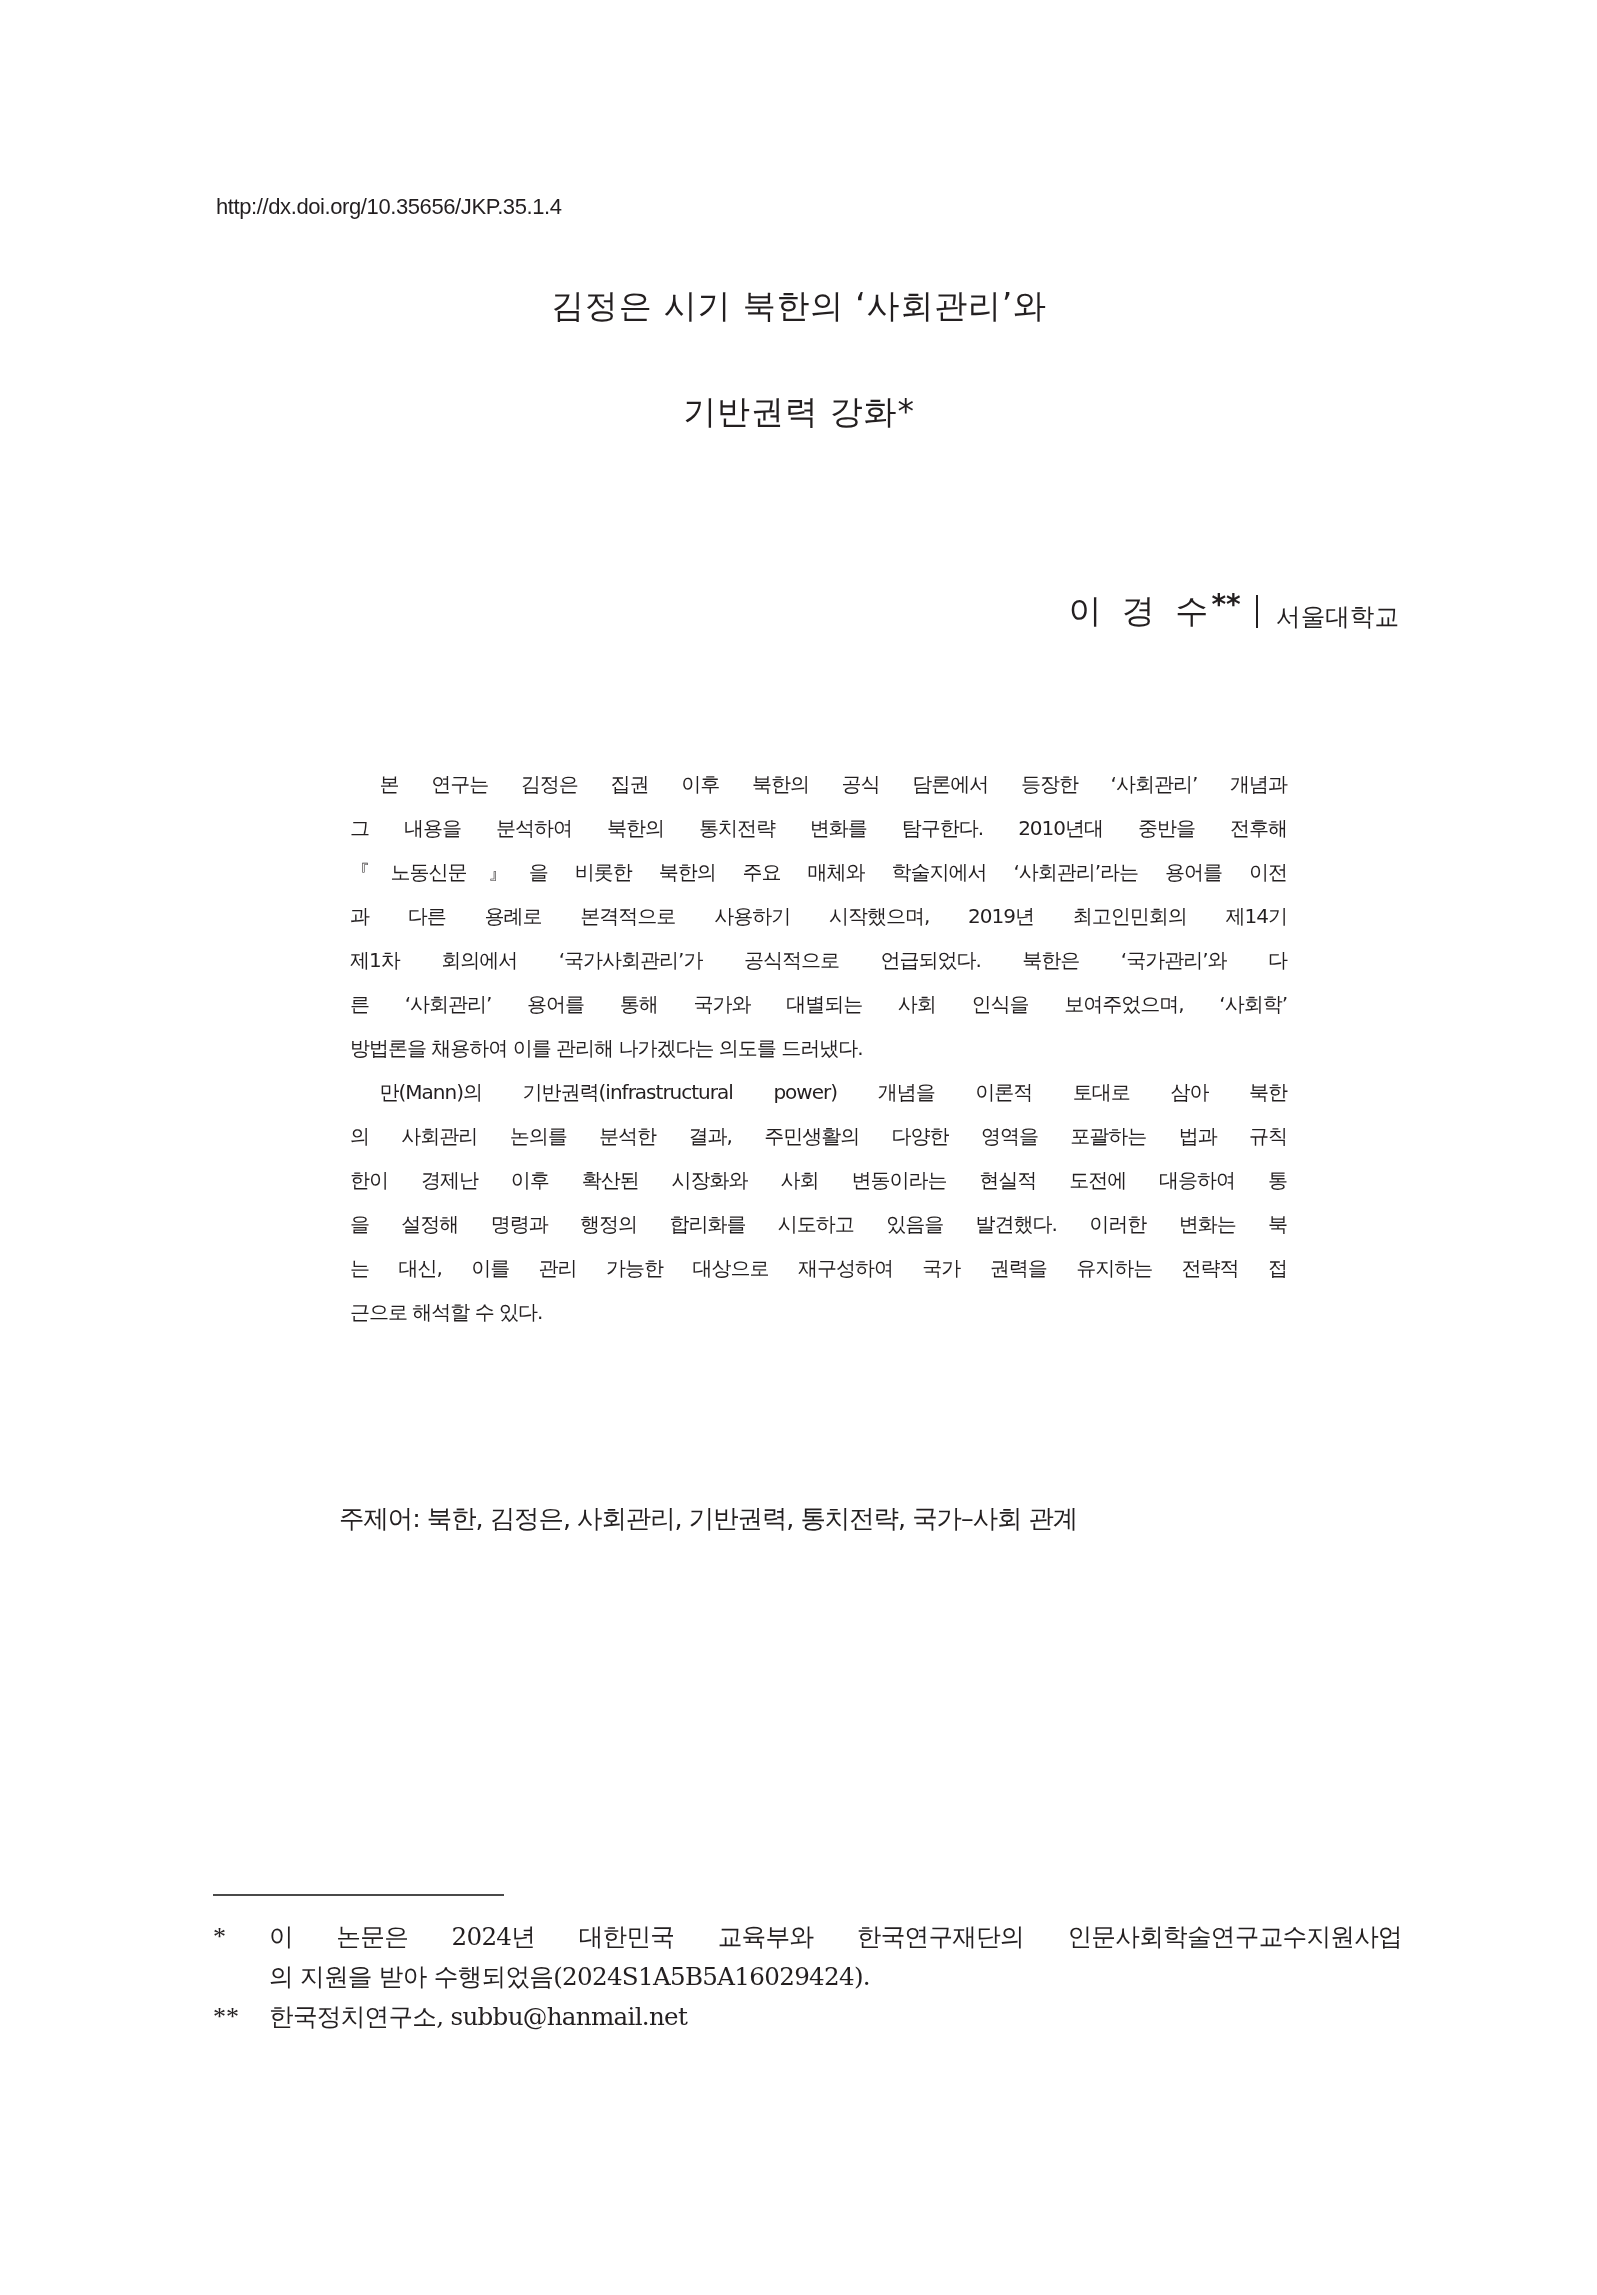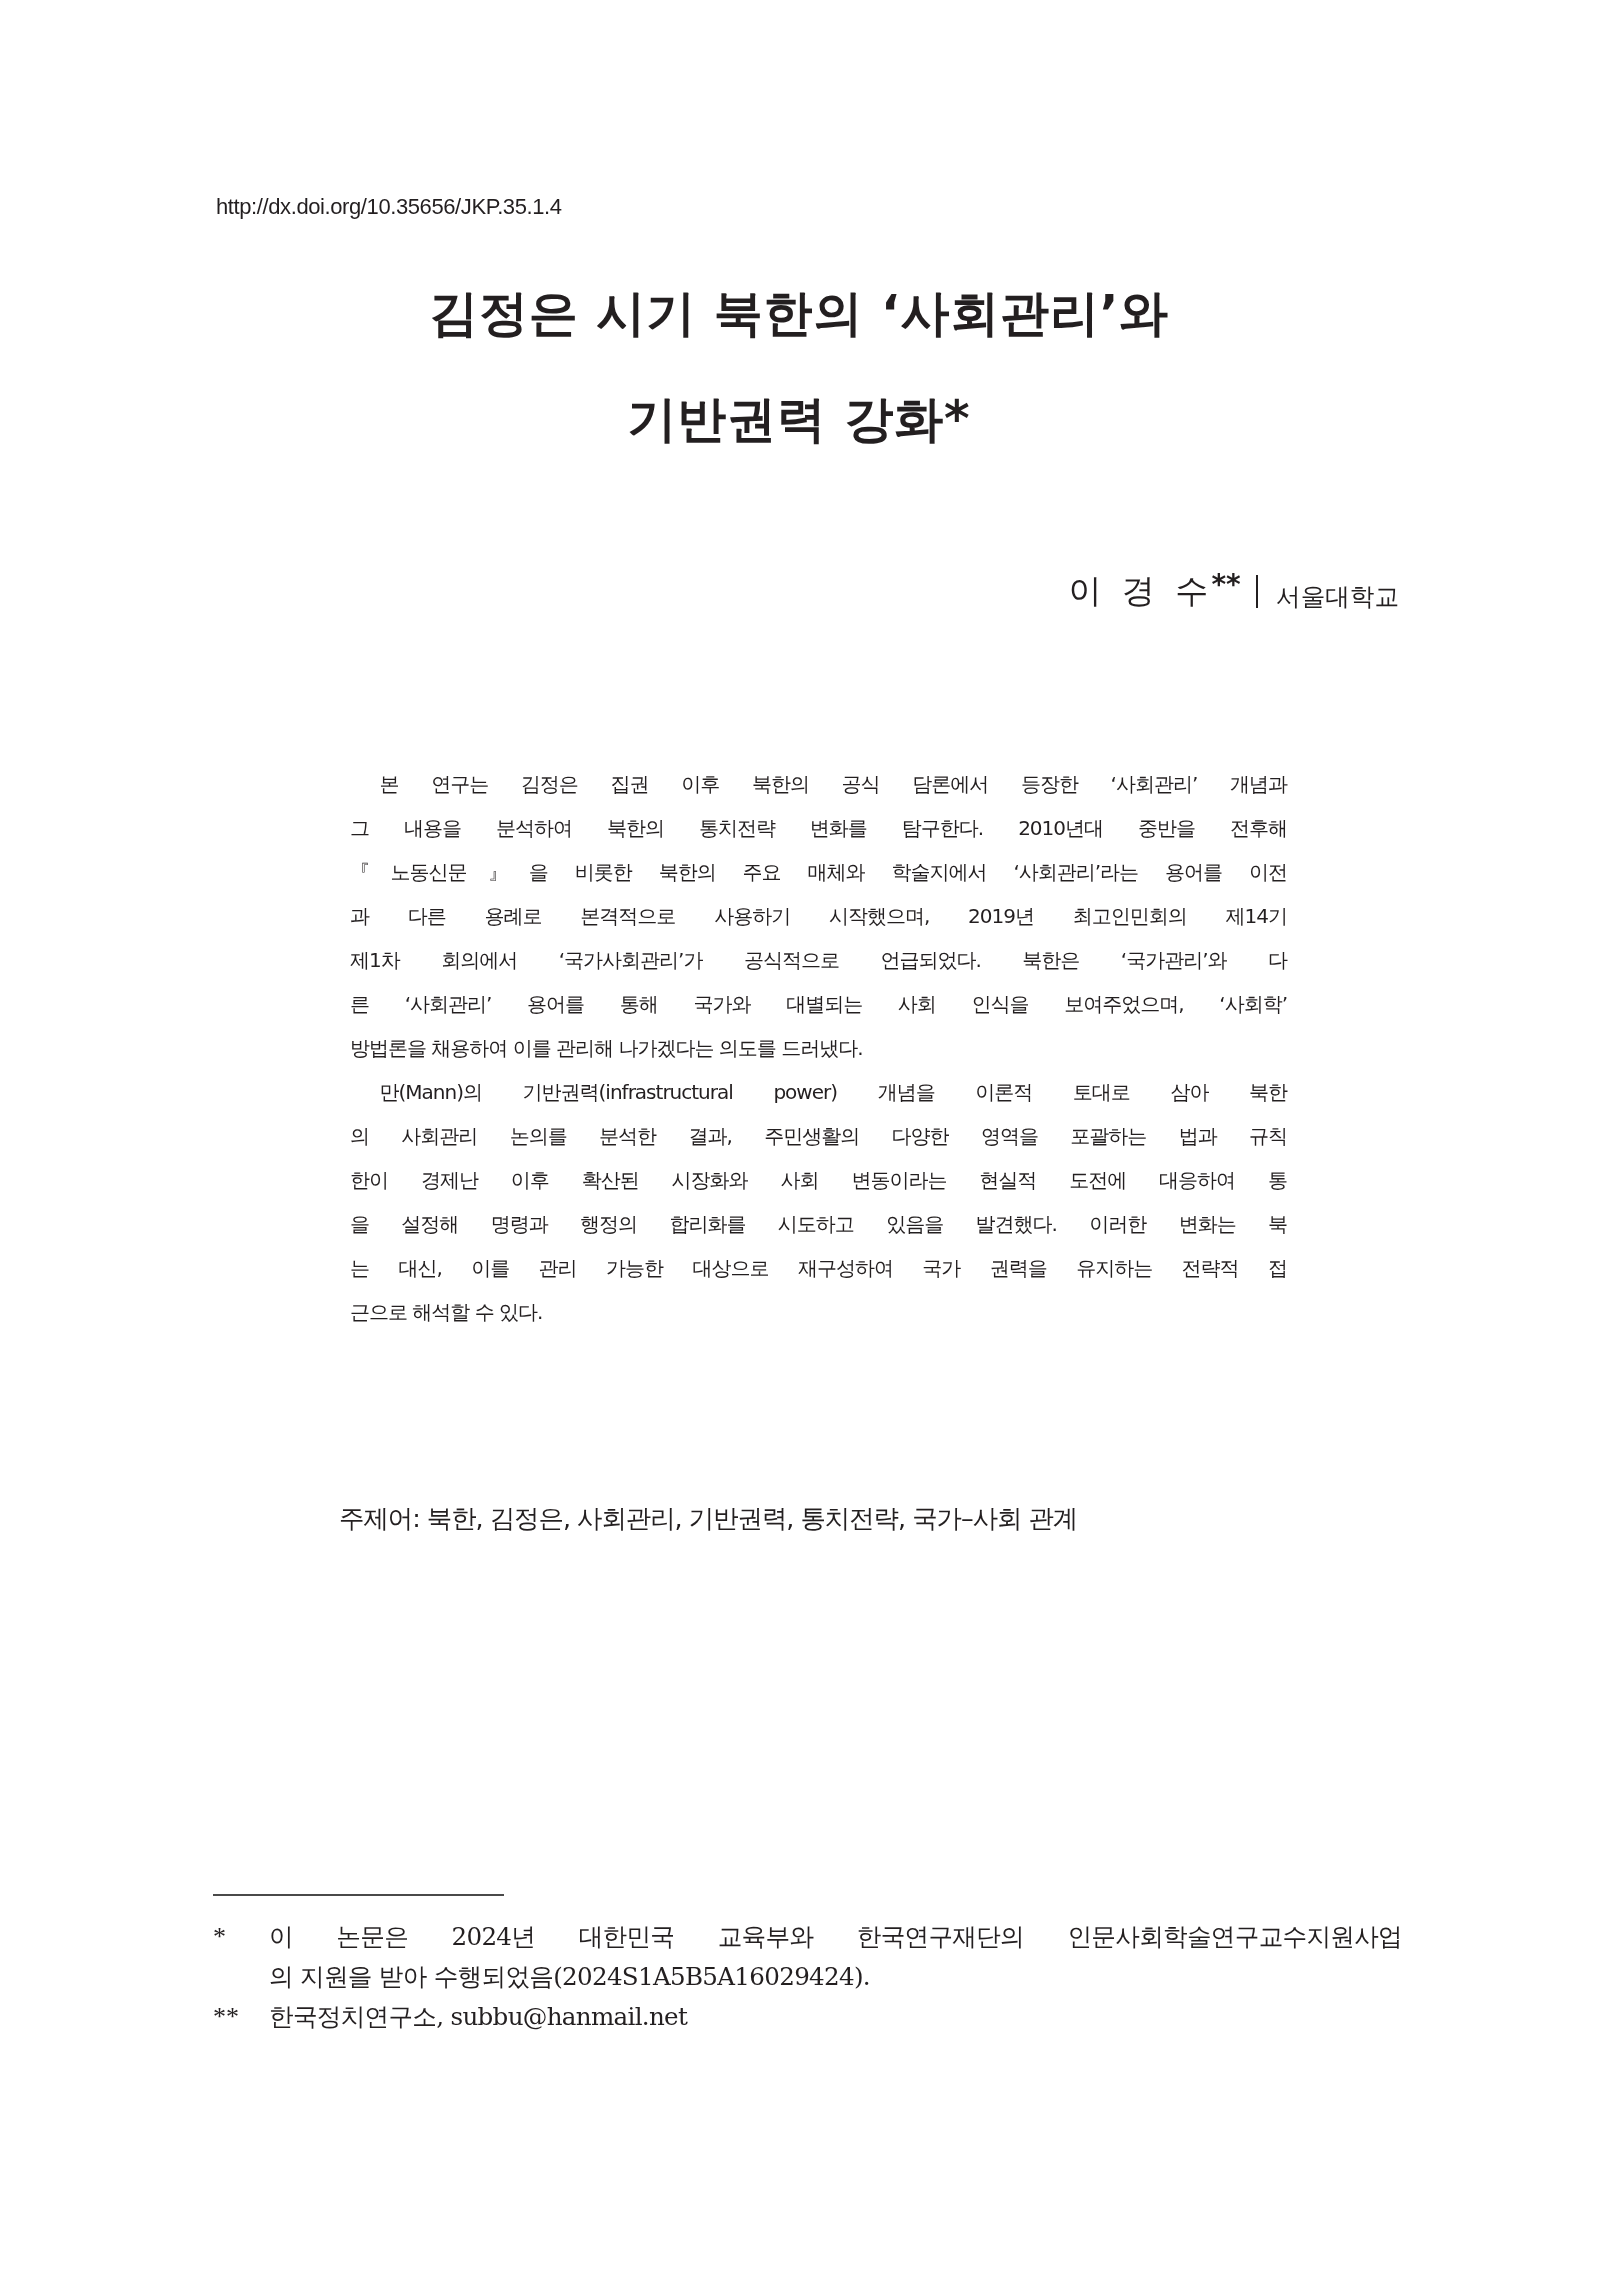--- a/index.html
+++ b/index.html
@@ -24,34 +24,34 @@
       letter-spacing: -0.4px;
       color: #231f20;
       white-space: nowrap;
     }
     .title {
       position: absolute;
       left: 0;
       width: 1598px;
       text-align: center;
       font-family: "DejaVu Sans", sans-serif;
-      font-weight: bold;
-      font-size: 49px;
+      font-weight: normal;
+      font-size: 33px;
       line-height: 1;
       color: #231f20;
       white-space: nowrap;
       letter-spacing: 0.8px;
     }
     .title.l1 { top: 289px; }
     .title.l2 { top: 395px; }
 
     .author-line {
       position: absolute;
       right: 199px;
-      top: 569px;
+      top: 589px;
       display: flex;
       align-items: center;
       white-space: nowrap;
     }
     .author-name {
       font-family: "DejaVu Sans", sans-serif;
       font-size: 33px;
       letter-spacing: 4.9px;
       color: #231f20;
     }

